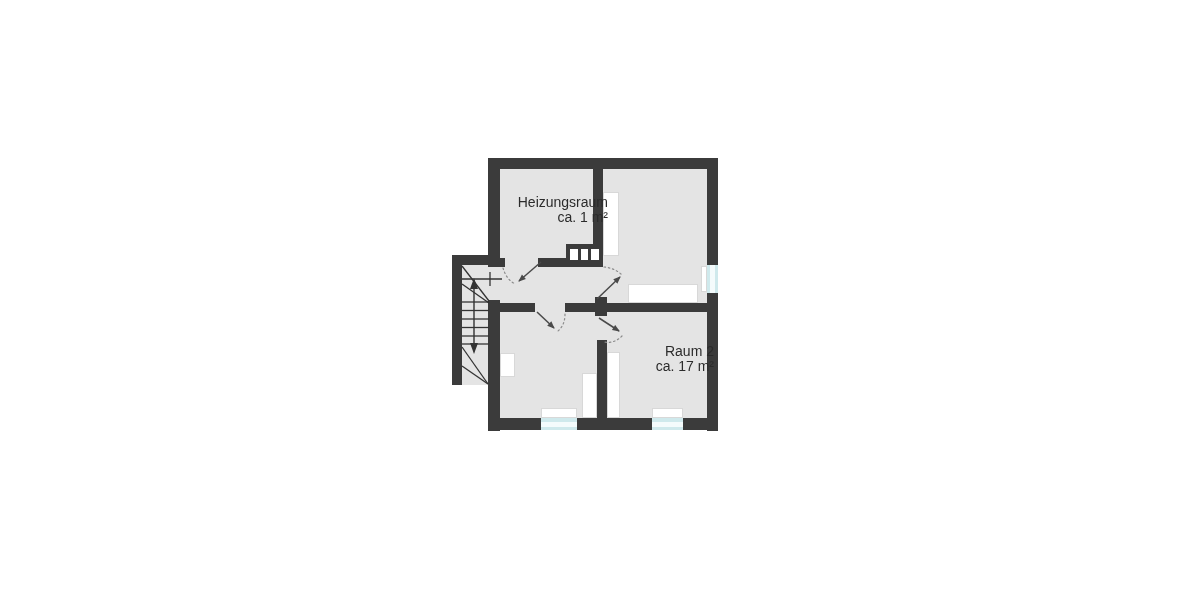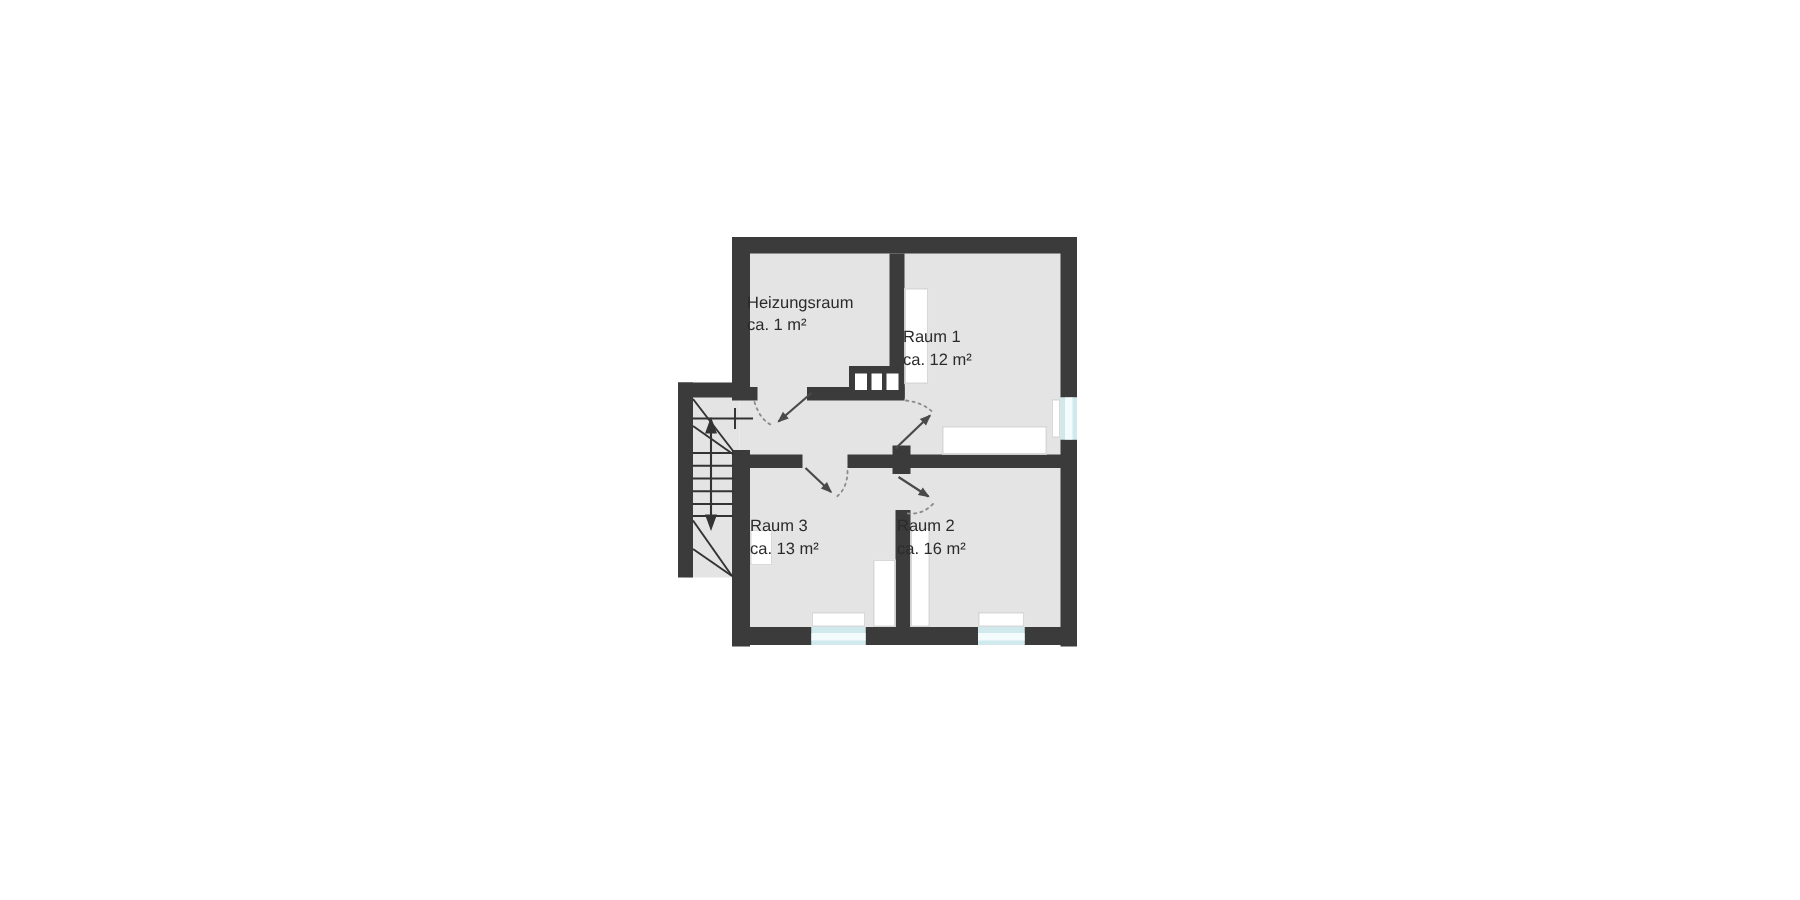--- a/index.html
+++ b/index.html
@@ -5,21 +5,21 @@
   html,body{margin:0;padding:0;background:#ffffff;}
   #canvas{position:relative;width:1200px;height:600px;background:#ffffff;overflow:hidden;
           font-family:"Liberation Sans", sans-serif;}
   .floor{position:absolute;background:#e4e4e4;}
   .wall{position:absolute;background:#3b3b3b;}
   .niche{position:absolute;background:#ffffff;border:1px solid #d8d8d8;box-sizing:border-box;}
   .window{position:absolute;background:#cfe9ec;}
   .glass{position:absolute;background:#f4fbfc;}
   .chimney{position:absolute;background:#3b3b3b;display:flex;gap:3px;padding:5px 4px;box-sizing:border-box;}
   .flue{width:8px;height:11px;background:#ffffff;}
-  .label{position:absolute;color:#2b2b2b;font-size:11px;line-height:15px;text-align:left;white-space:nowrap;}
+  .label{position:absolute;color:#2b2b2b;font-size:14px;line-height:15px;text-align:right;white-space:nowrap;}
   svg.overlay{position:absolute;left:0;top:0;z-index:5;}
 </style>
 </head>
 <body>
 
 <div id="canvas">
 
   <div class="floor" style="left:493px;top:163px;width:220px;height:263px;"></div>
   <div class="floor" style="left:457px;top:260px;width:36px;height:125px;"></div>
 
@@ -110,26 +110,18 @@
         <line x1="599" y1="318" x2="619" y2="331" stroke="#4a4a4a" stroke-width="1.5" marker-end="url(#arrow)"></line>
         <path d="M622,336 Q614,344 604,342" stroke="#8b8b8b" stroke-width="1.2" fill="none" stroke-dasharray="1.5 2.8" stroke-linecap="round"></path>
       </g>
     </g>
   </svg>
 
   <div class="label" style="left:498px;top:195px;width:110px;">
     <div>Heizungsraum</div>
     <div>ca. 1 m²</div>
   </div>
-  <div class="label" style="left:602px;top:218px;width:108px;">
-    <div>Raum 1</div>
-    <div>ca. 12 m²</div>
-  </div>
-  <div class="label" style="left:500px;top:344px;width:100px;">
-    <div>Raum 3</div>
-    <div>ca. 13 m²</div>
-  </div>
-  <div class="label" style="left:598px;top:344px;width:100px;">
+  <div class="label" style="left:614px;top:344px;width:100px;">
     <div>Raum 2</div>
-    <div>ca. 16 m²</div>
+    <div>ca. 17 m²</div>
   </div>
 
 </div>
 
 </body></html>

